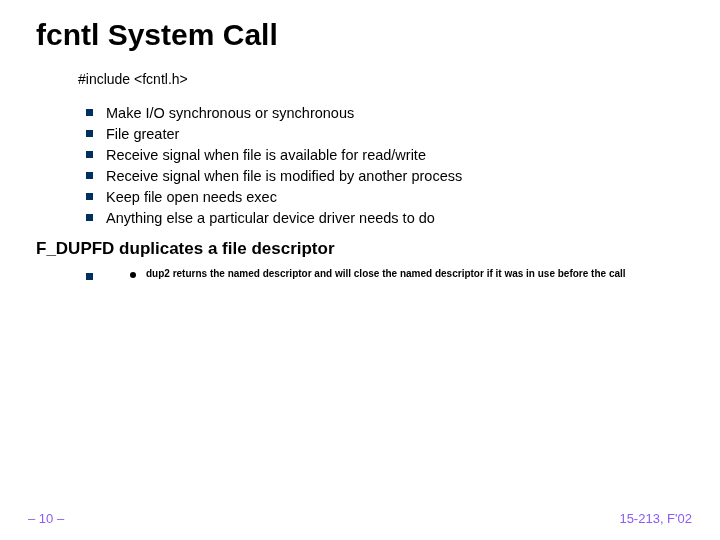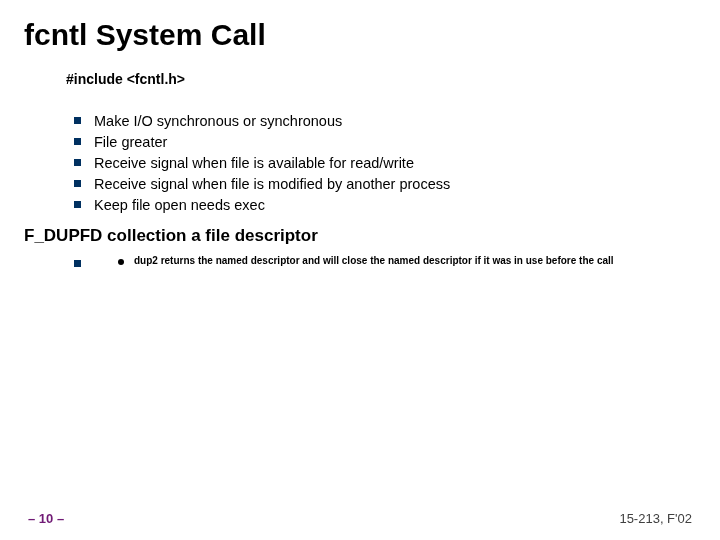--- a/index.html
+++ b/index.html
@@ -7,32 +7,32 @@
     padding: 0;
     width: 720px;
     height: 540px;
     font-family: Arial, Helvetica, sans-serif;
     color: #000;
     background: #fff;
     position: relative;
     box-sizing: border-box;
   }
   .slide {
-    padding: 18px 28px 0 24px;
+    padding: 18px 28px 0 36px;
     box-sizing: border-box;
   }
   h1.title {
     font-size: 30px;
     font-weight: bold;
     margin: 0 0 18px 0;
   }
   .code-block {
-    margin: 0 0 22px 42px;
+    margin: 0 0 14px 42px;
     font-size: 14px;
-    font-weight: bold;
+    font-weight: normal;
     line-height: 1.35;
   }
   .code-line2 {
     padding-left: 24px;
     text-indent: -24px;
   }
   h2.section {
     font-size: 17px;
     font-weight: bold;
     margin: 10px 0 8px 0;
@@ -81,42 +81,43 @@
   }
   .footer {
     position: absolute;
     bottom: 14px;
     left: 28px;
     right: 28px;
     display: flex;
     justify-content: space-between;
     font-size: 13px;
   }
-  .page-num { color: #701a75; font-weight: bold; }
-  .course  { color: #404040; }
+  .page-num { color: #8b5cf6; }
+  .course  { color: #8b5cf6; }
 </style>
 </head>
 <body>
 
 <div class="slide">
   <h1 class="title">fcntl System Call</h1>
 
   <div class="code-block">
     <div>#include &lt;fcntl.h&gt;</div>
   </div>
 
   <ul class="lvl1">
     <li>Make I/O synchronous or synchronous</li>
     <li>File greater</li>
     <li>Receive signal when file is available for read/write</li>
     <li>Receive signal when file is modified by another process</li>
     <li>Keep file open needs exec</li>
+    <li>Anything else a particular device driver needs to do</li>
   </ul>
 
-  <h2 class="section">F_DUPFD collection a file descriptor</h2>
+  <h2 class="section">F_DUPFD duplicates a file descriptor</h2>
   <ul class="lvl1">
     <li>
       <ul class="lvl2">
         <li>dup2 returns the named descriptor and will close the named descriptor if it was in use before the call</li>
       </ul>
     </li>
   </ul>
 </div>
 
 <div class="footer">

